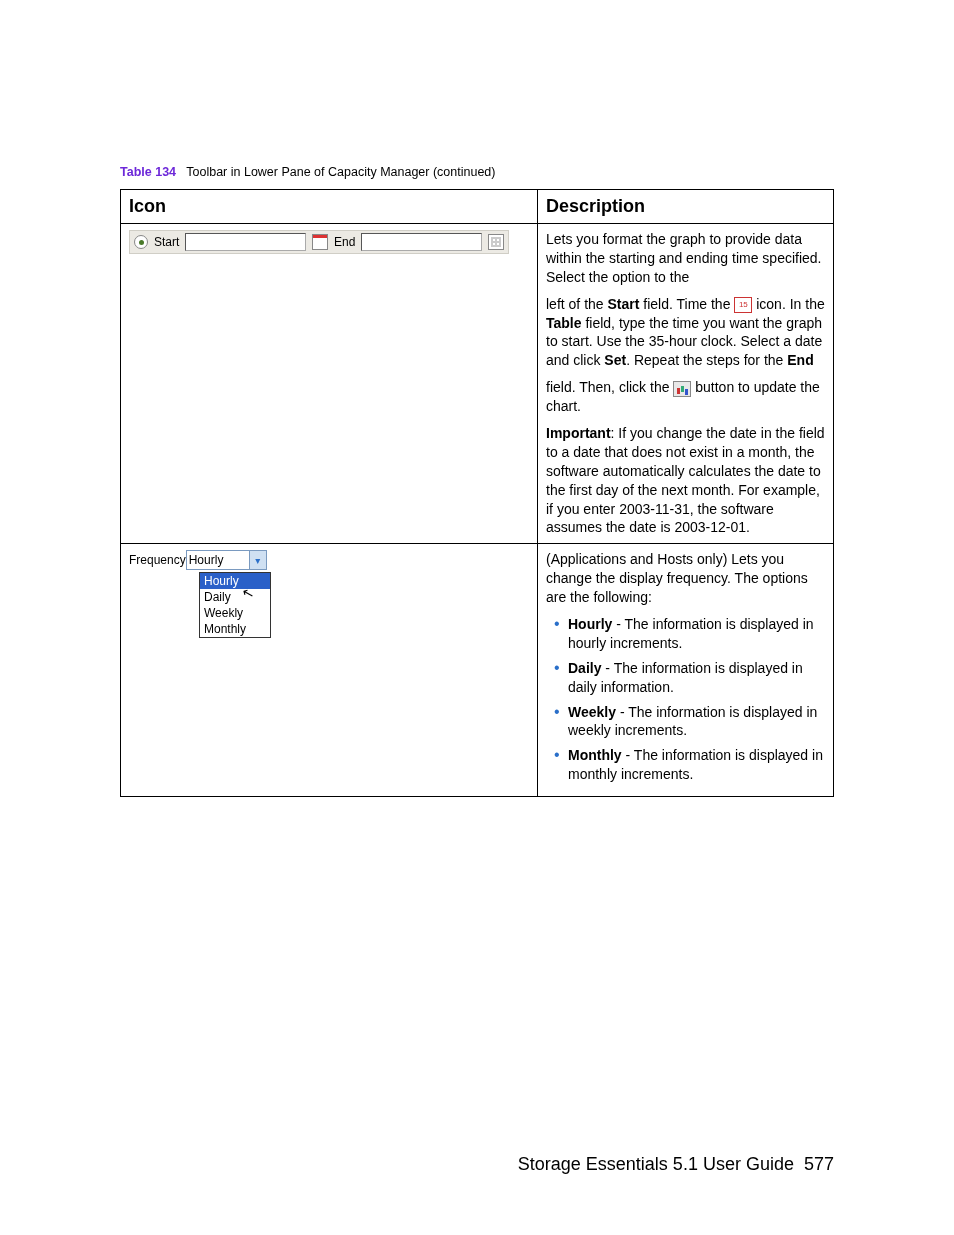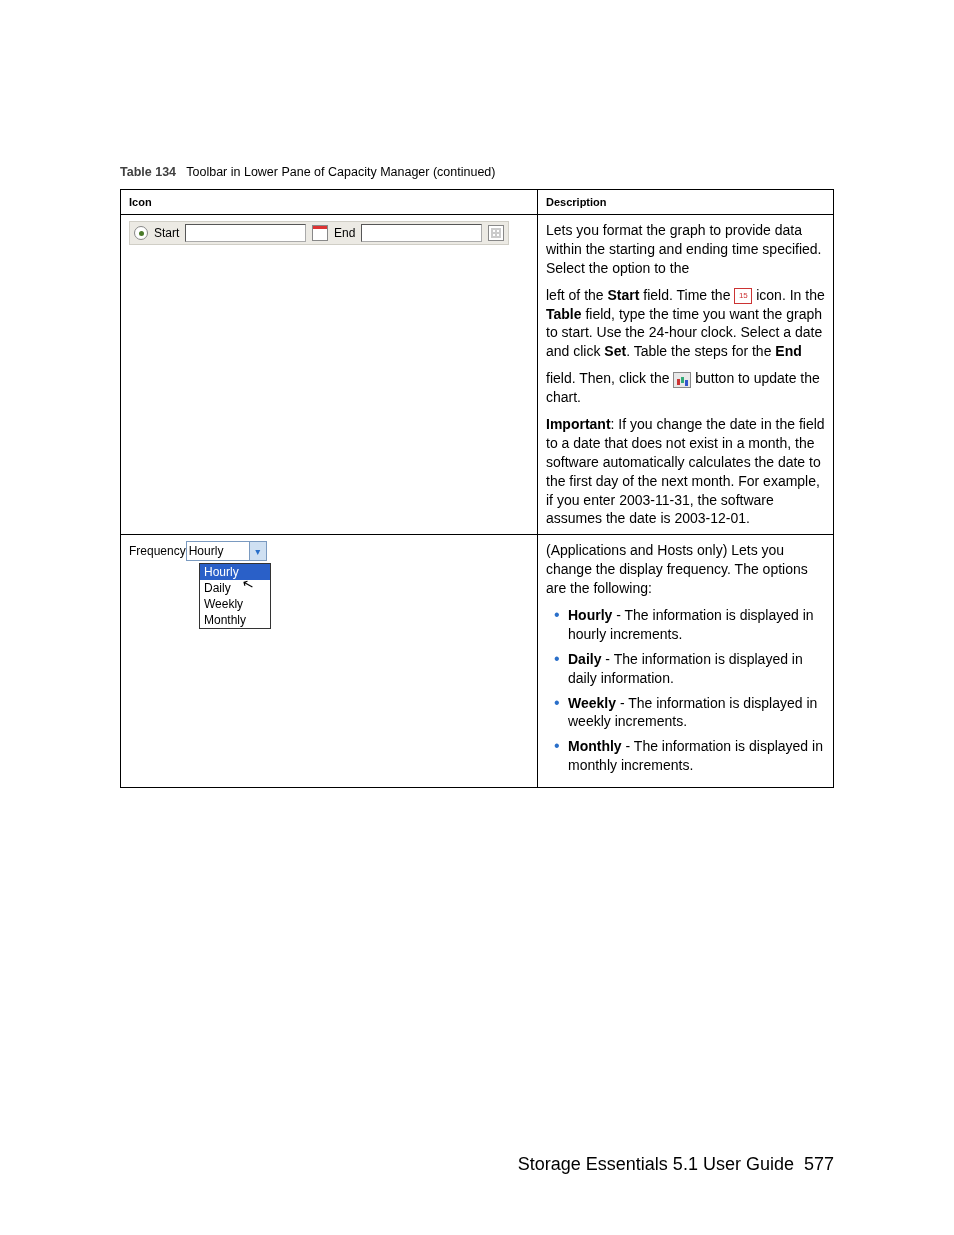--- a/index.html
+++ b/index.html
@@ -15,37 +15,37 @@
     padding: 165px 120px 60px 120px;
     box-sizing: border-box;
     min-height: 1235px;
     position: relative;
   }
   .caption {
     font-size: 12.5px;
     margin-bottom: 10px;
   }
   .caption .tnum {
-    color: #404040;
+    color: #6d28d9;
     font-weight: bold;
   }
   table.main {
     border-collapse: collapse;
     width: 100%;
     border: 1.5px solid #000;
   }
   table.main th, table.main td {
     border: 1px solid #000;
     padding: 6px 8px;
     vertical-align: top;
     text-align: left;
   }
   table.main th {
     font-weight: bold;
-    font-size: 11px;
+    font-size: 18px;
   }
   td.icon-col { width: 400px; }
   td.desc-col { width: auto; }
   .desc-p { margin: 0 0 8px 0; line-height: 1.35; }
   .desc-p:last-child { margin-bottom: 0; }
   ul.bullets {
     margin: 4px 0 0 0;
     padding-left: 22px;
     list-style: none;
   }
@@ -197,21 +197,21 @@
           <span class="field-box"></span>
           <span class="mini-icon cal"></span>
           <span>End</span>
           <span class="field-box"></span>
           <span class="mini-icon grid"></span>
         </div>
       </td>
       <td class="desc-col">
         <p class="desc-p">Lets you format the graph to provide data within the starting and ending time specified. Select the option to the</p>
         <p class="desc-p">
-          <span>left of the </span><b>Start</b><span> field. Time the </span><span class="inline-icon cal"></span><span> icon. In the </span><b>Table</b><span> field, type the time you want the graph to start. Use the 24-hour clock. Select a date and click </span><b>Set</b><span>. Table the steps for the </span><b>End</b>
+          <span>left of the </span><b>Start</b><span> field. Time the </span><span class="inline-icon cal"></span><span> icon. In the </span><b>Table</b><span> field, type the time you want the graph to start. Use the 35-hour clock. Select a date and click </span><b>Set</b><span>. Repeat the steps for the </span><b>End</b>
         </p>
         <p class="desc-p">
           <span>field. Then, click the </span><span class="inline-icon chart"></span><span> button to update the chart.</span>
         </p>
         <p class="desc-p">
           <b>Important</b><span>: If you change the date in the field to a date that does not exist in a month, the software automatically calculates the date to the first day of the next month. For example, if you enter 2003-11-31, the software assumes the date is 2003-12-01.</span>
         </p>
       </td>
     </tr>
 

